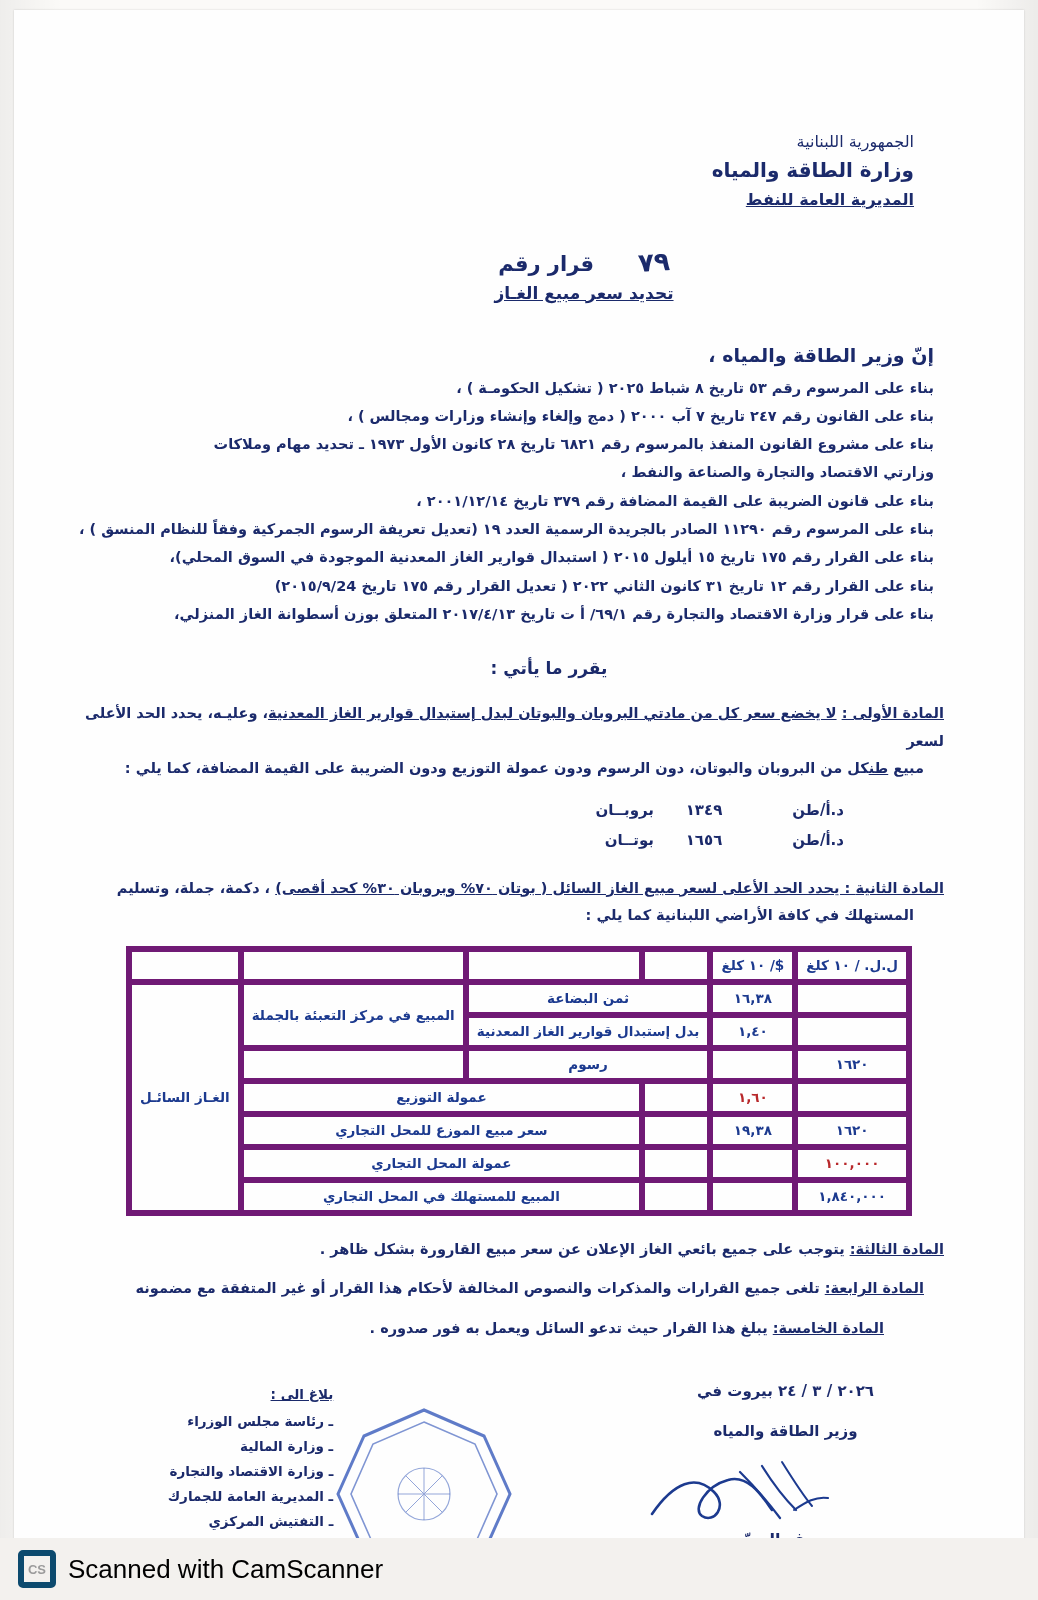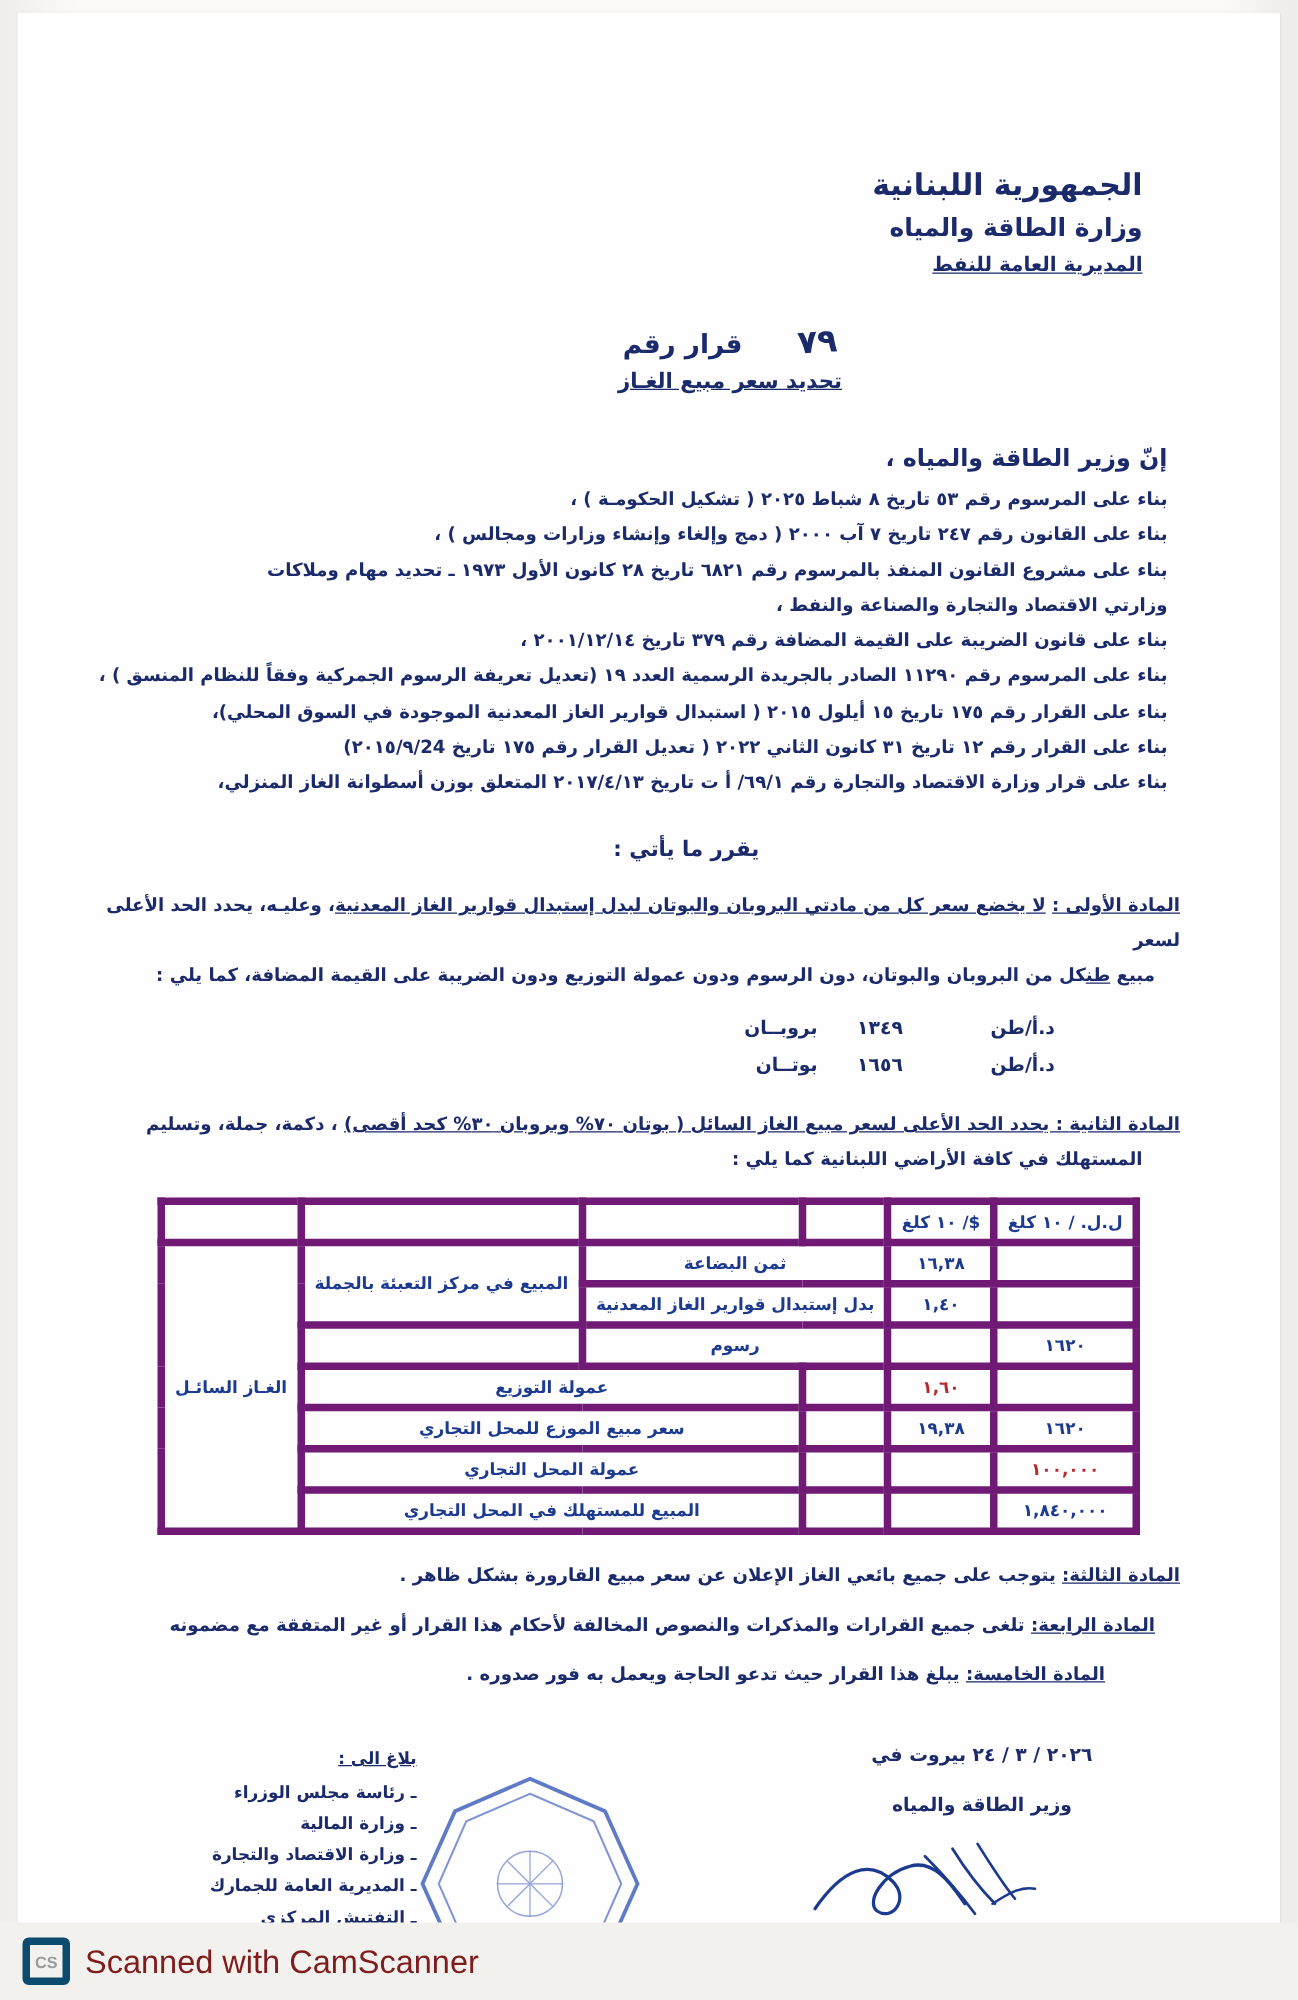--- a/index.html
+++ b/index.html
@@ -32,21 +32,21 @@
     left:30px;right:30px;top:120px;
     direction:rtl;
     text-align:right;
   }
   
   .header{
     text-align:right;
     margin-right:80px;
     line-height:1.55;
   }
-  .header .l1{font-size:24px;font-weight:bold;letter-spacing:.5px;}
+  .header .l1{font-size:16px;font-weight:normal;letter-spacing:.5px;}
   .header .l2{font-size:20px;font-weight:bold;}
   .header .l3{font-size:16px;font-weight:bold;text-decoration:underline;margin-top:2px;}
 
   
   .decision{
     text-align:center;
     margin-top:34px;
     margin-right:-130px;
   }
   .decision .row{
@@ -203,21 +203,21 @@
     border:6px solid #0c4a6e;
     border-radius:5px;
     display:flex;align-items:center;justify-content:center;
     font-size:13px;font-weight:bold;
     color:#9b9b9b;
     font-family:"Liberation Sans", sans-serif;
   }
   .cs-text{
     font-size:26px;
     font-family:"Liberation Sans", sans-serif;
-    color:#7f1d1d;
+    color:#000000;
   }
 </style>
 </head>
 <body>
 
 <div class="page">
   <div class="sheet">
     <div class="content">
 
       <div class="header">
@@ -342,21 +342,21 @@
       </table>
 
       <div class="article art345">
         <div class="art3">
           <span class="lbl">المادة الثالثة:</span><span> يتوجب على جميع بائعي الغاز الإعلان عن سعر مبيع القارورة بشكل ظاهر .</span>
         </div>
         <div class="art4">
           <span class="lbl">المادة الرابعة:</span><span> تلغى جميع القرارات والمذكرات والنصوص  المخالفة لأحكام هذا القرار أو غير المتفقة مع مضمونه</span>
         </div>
         <div class="art5">
-          <span class="lbl">المادة الخامسة:</span><span> يبلغ هذا القرار حيث تدعو الحاجة ويعمل به فور صدوره .</span>
+          <span class="lbl">المادة الخامسة:</span><span> يبلغ هذا القرار حيث تدعو السائل ويعمل به فور صدوره .</span>
         </div>
       </div>
 
       <div class="footer">
 
         <div class="sign-block">
           <div class="date">
             <span>٢٠٢٦ / ٣ / ٢٤</span>
             <span>بيروت في</span>
           </div>

